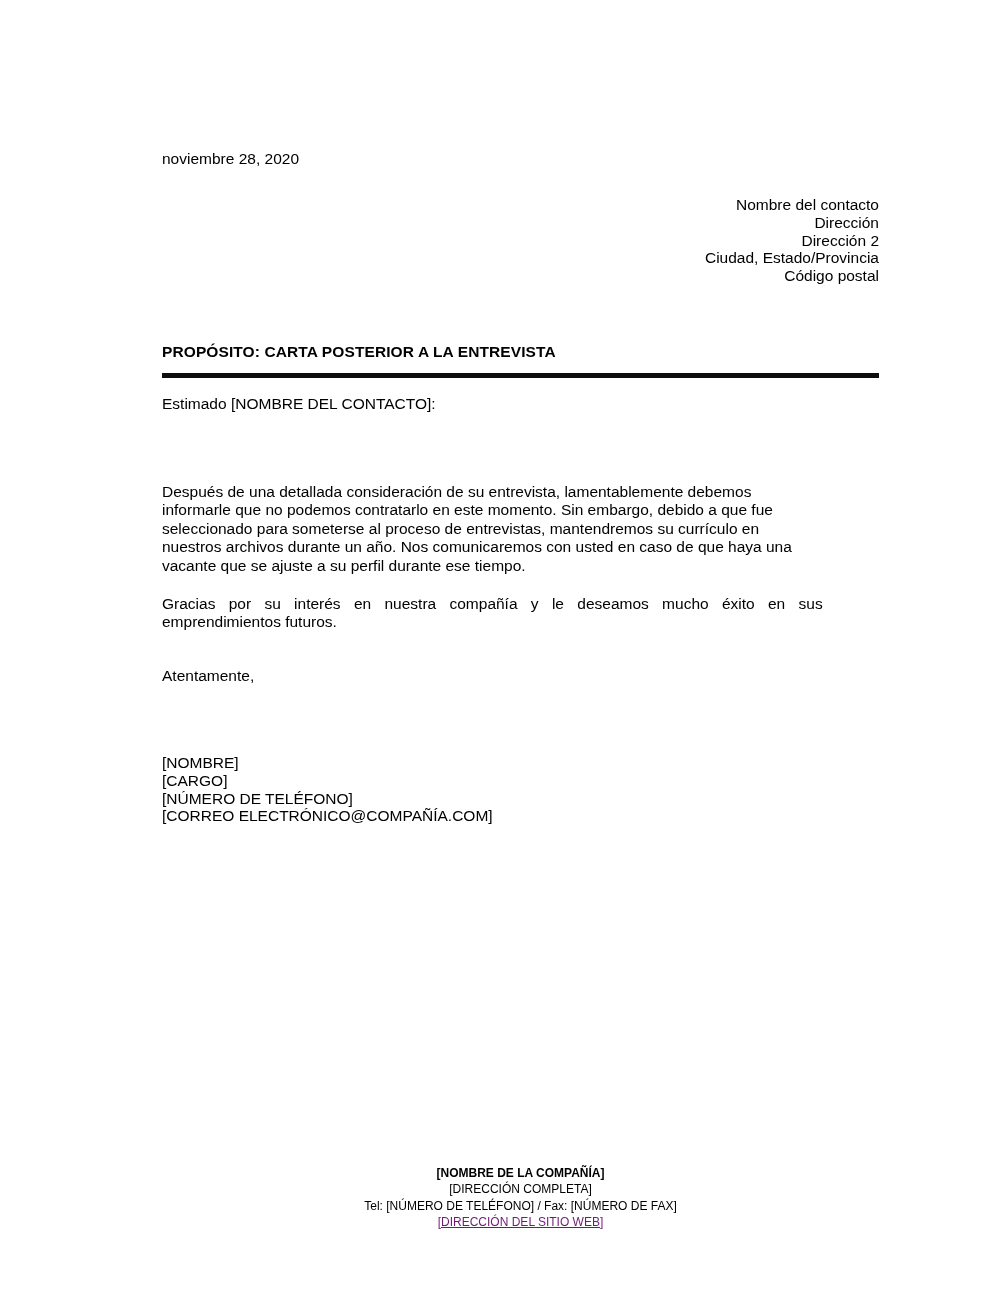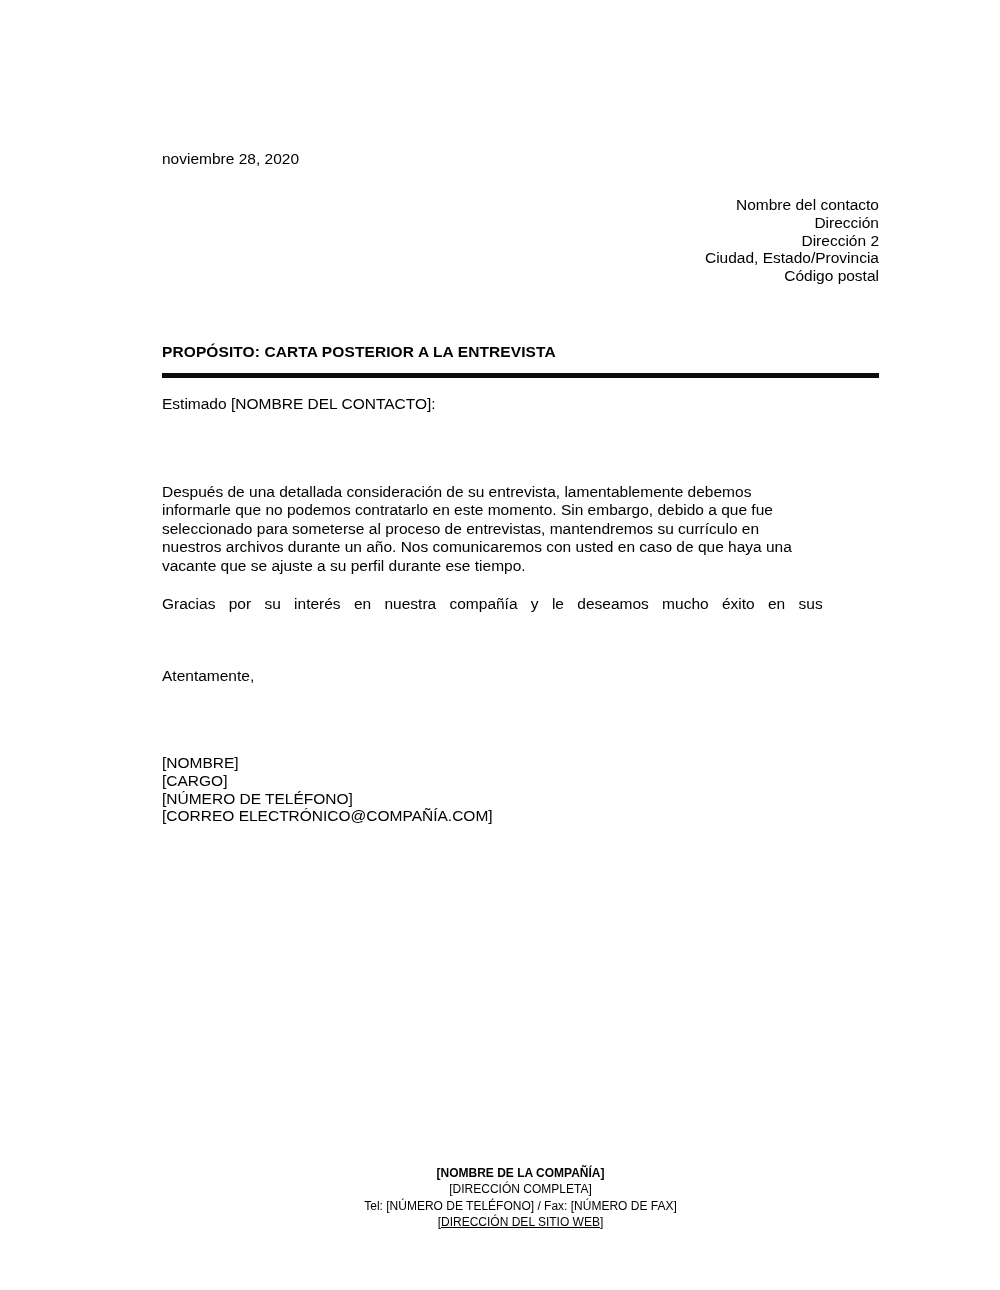--- a/index.html
+++ b/index.html
@@ -76,31 +76,32 @@
 
 
   <div class="blk p2 pre">Después de una detallada consideración de su entrevista, lamentablemente debemos
 informarle que no podemos contratarlo en este momento. Sin embargo, debido a que fue
 seleccionado para someterse al proceso de entrevistas, mantendremos su currículo en
 nuestros archivos durante un año. Nos comunicaremos con usted en caso de que haya una
 vacante que se ajuste a su perfil durante ese tiempo.</div>
 
   <div class="blk p3">
     <div class="jline">Gracias por su interés en nuestra compañía y le deseamos mucho éxito en sus</div>
+    <div>emprendimientos futuros.</div>
   </div>
 
   <div class="blk closing">Atentamente,</div>
 
   <div class="blk signature pre tight">[NOMBRE]
 [CARGO]
 [NÚMERO DE TELÉFONO]
 [CORREO ELECTRÓNICO@COMPAÑÍA.COM]</div>
 
   <div class="blk footer">
     <div class="company">[NOMBRE DE LA COMPAÑÍA]</div>
     <div>[DIRECCIÓN COMPLETA]</div>
     <div>Tel: [NÚMERO DE TELÉFONO] / Fax: [NÚMERO DE FAX]</div>
     <div>
-      <a class="website" href="#" style="color: #000000;">[DIRECCIÓN DEL SITIO WEB]</a>
+      <a class="website" href="#" style="color: #701a75;">[DIRECCIÓN DEL SITIO WEB]</a>
     </div>
   </div>
 
 </div>
 
 </body></html>

